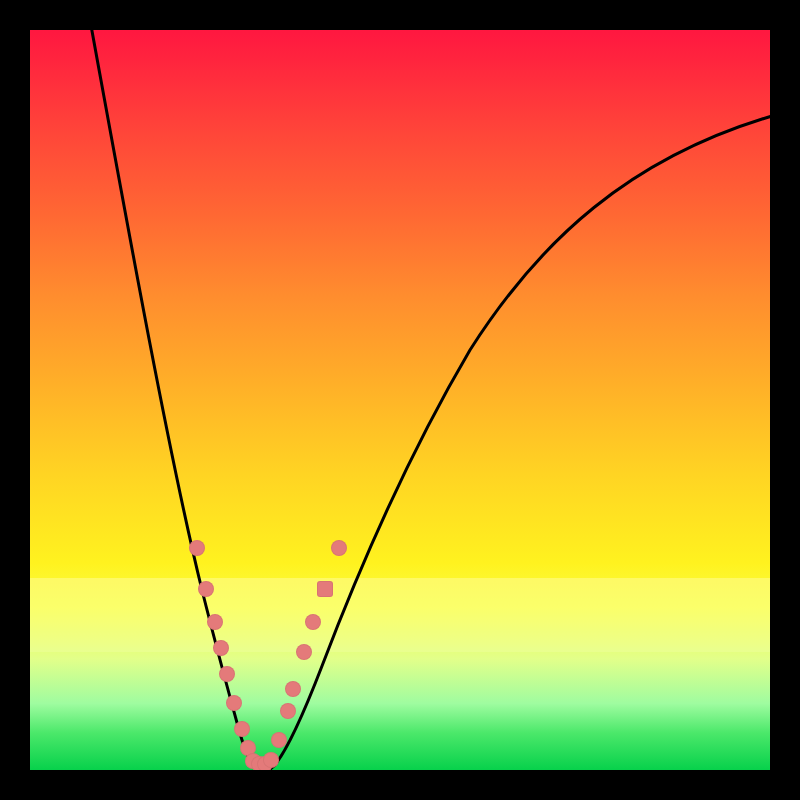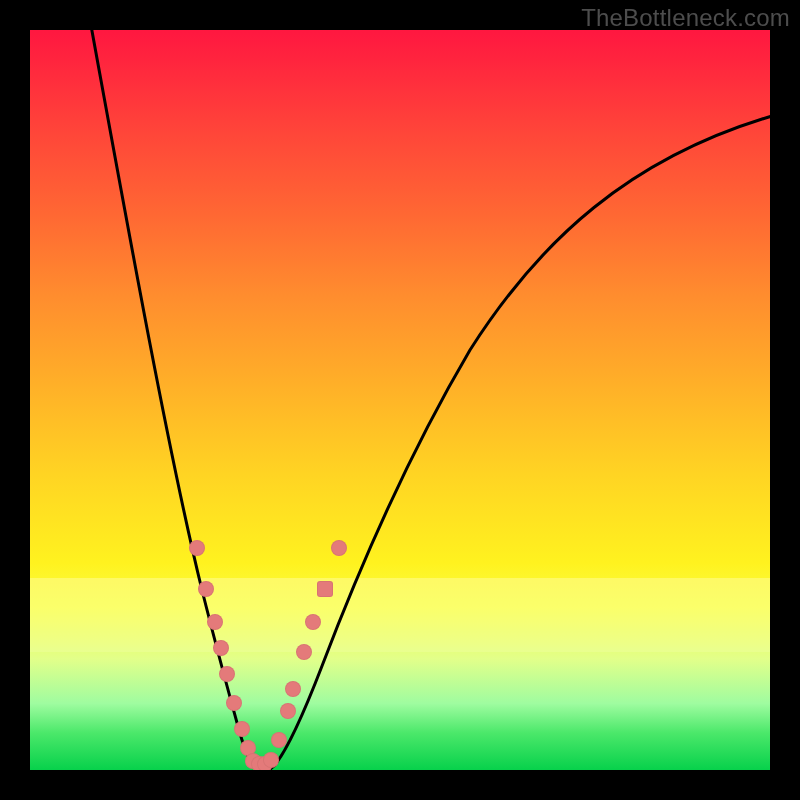--- a/index.html
+++ b/index.html
@@ -22,21 +22,20 @@
 .band{position:absolute;left:0;right:0;background:linear-gradient(to bottom,rgba(255,255,200,.35),rgba(255,255,200,.15));mix-blend-mode:screen}
 .curve{position:absolute;inset:0}
 .watermark{position:absolute;top:4px;right:10px;color:#4d4d4d;font-size:24px;font-weight:400;letter-spacing:.2px}
 .dot{position:absolute;width:16px;height:16px;border-radius:50%;background:#e47a7a;box-shadow:0 0 0 1px rgba(0,0,0,.05) inset;transform:translate(-50%,-50%)}
 .dot.sq{border-radius:3px}
 </style>
 </head>
 <body>
 <div class="frame">
 
-<div class="watermark">TheBottleneck.com</div>
 
 <div class="inner">
   <div class="gradient"></div>
   <div class="band" style="top:74%;height:10%"></div>
 
   <svg class="curve" viewBox="0 0 740 740" preserveAspectRatio="none">
     <path id="dip-curve" d="M 60 -10
          C 100 210, 140 430, 172 560
          C 186 616, 198 660, 209 700
          C 214 718, 219 732, 226 738

